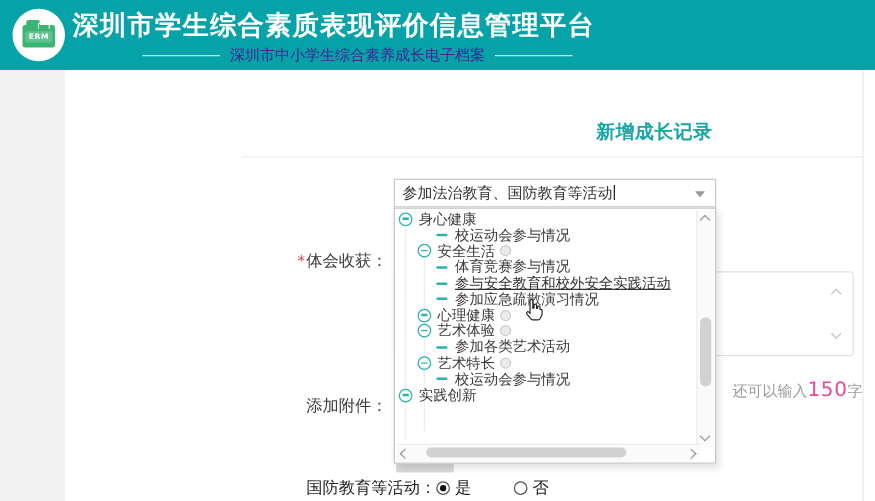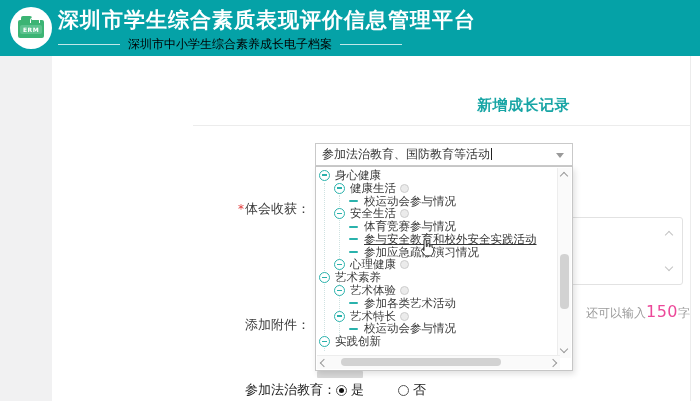--- a/index.html
+++ b/index.html
@@ -8,21 +8,21 @@
 
   
   .header{position:absolute;left:0;top:0;width:700px;height:56px;background:#05a2a7;}
   .logo{position:absolute;left:10px;top:7px;width:42px;height:42px;border-radius:50%;background:#fff;}
   .logo .folder{position:absolute;left:8px;top:13px;width:26px;height:18px;background:#3cb474;border-radius:2px;}
   .logo .folder:before{content:"";position:absolute;left:3px;top:-4px;width:11px;height:5px;background:#3cb474;border-radius:2px 2px 0 0;}
   .logo .folder:after{content:"";position:absolute;right:4px;top:-3px;width:8px;height:5px;border:1.5px solid #fff;border-bottom:none;border-radius:4px 4px 0 0;}
   .logo .erm{position:absolute;left:2px;top:5px;background:#5cc28e;color:#fff;font-size:6px;font-weight:bold;
     padding:1px 3px;border-radius:2px;letter-spacing:.5px;}
   .h-title{position:absolute;left:58px;top:6px;width:400px;color:#fff;font-size:21px;font-weight:bold;letter-spacing:1px;white-space:nowrap;}
-  .h-sub{position:absolute;left:58px;top:36px;width:400px;display:flex;align-items:center;color:#000000;font-size:12px;}
+  .h-sub{position:absolute;left:58px;top:36px;width:400px;display:flex;align-items:center;color:#4c1d95;font-size:12px;justify-content:flex-end;}
   .sub-line{flex:0 0 62px;height:1px;background:rgba(255,255,255,.75);}
   .h-sub .txt{padding:0 8px;white-space:nowrap;}
 
   
   .left-rail{position:absolute;left:0;top:56px;width:52px;height:345px;background:#f1f1f2;}
   .right-edge{position:absolute;left:690px;top:56px;width:1px;height:345px;background:#ececec;}
   .page-title{position:absolute;left:410px;top:96px;width:160px;text-align:right;
     color:#18a5a5;font-size:15px;font-weight:bold;letter-spacing:.5px;}
   .divider{position:absolute;left:193px;top:125px;width:497px;height:1px;background:#ececec;}
 
@@ -137,25 +137,20 @@
   <div class="upload-remnant"></div>
 
   <div class="panel">
     <div class="tree">
       <div class="guide g1"></div>
       <div class="guide g2"></div>
     <div class="tree-row lv0">
           <span class="i-branch"></span>
           <span class="tree-label">身心健康</span>
         </div>
-        <div class="tree-row lv1">
-          <span class="i-branch"></span>
-          <span class="tree-label">健康生活</span>
-          <span class="i-badge"></span>
-        </div>
         <div class="tree-row lv2">
           <span class="i-leaf"></span>
           <span class="tree-label">校运动会参与情况</span>
         </div>
         <div class="tree-row lv1">
           <span class="i-branch"></span>
           <span class="tree-label">安全生活</span>
           <span class="i-badge"></span>
         </div>
         <div class="tree-row lv2">
@@ -167,24 +162,20 @@
           <span class="tree-label">参与安全教育和校外安全实践活动</span>
         </div>
         <div class="tree-row lv2">
           <span class="i-leaf"></span>
           <span class="tree-label">参加应急疏散演习情况</span>
         </div>
         <div class="tree-row lv1">
           <span class="i-branch"></span>
           <span class="tree-label">心理健康</span>
           <span class="i-badge"></span>
-        </div>
-        <div class="tree-row lv0">
-          <span class="i-branch"></span>
-          <span class="tree-label">艺术素养</span>
         </div>
         <div class="tree-row lv1">
           <span class="i-branch"></span>
           <span class="tree-label">艺术体验</span>
           <span class="i-badge"></span>
         </div>
         <div class="tree-row lv2">
           <span class="i-leaf"></span>
           <span class="tree-label">参加各类艺术活动</span>
         </div>
@@ -208,21 +199,21 @@
       <span class="chev down"></span>
     </div>
     <div class="hscroll">
       <span class="chev left"></span>
       <span class="hthumb"></span>
       <span class="chev right"></span>
     </div>
   </div>
 
   <div class="pv-row">
-    <span class="pv-label">参加法治教育：</span>
+    <span class="pv-label">国防教育等活动：</span>
     <span class="pv-opt">
       <span class="radio checked"></span>
       <span class="radio-label">是</span>
     </span>
     <span class="pv-opt">
       <span class="radio"></span>
       <span class="radio-label">否</span>
     </span>
   </div>
 

